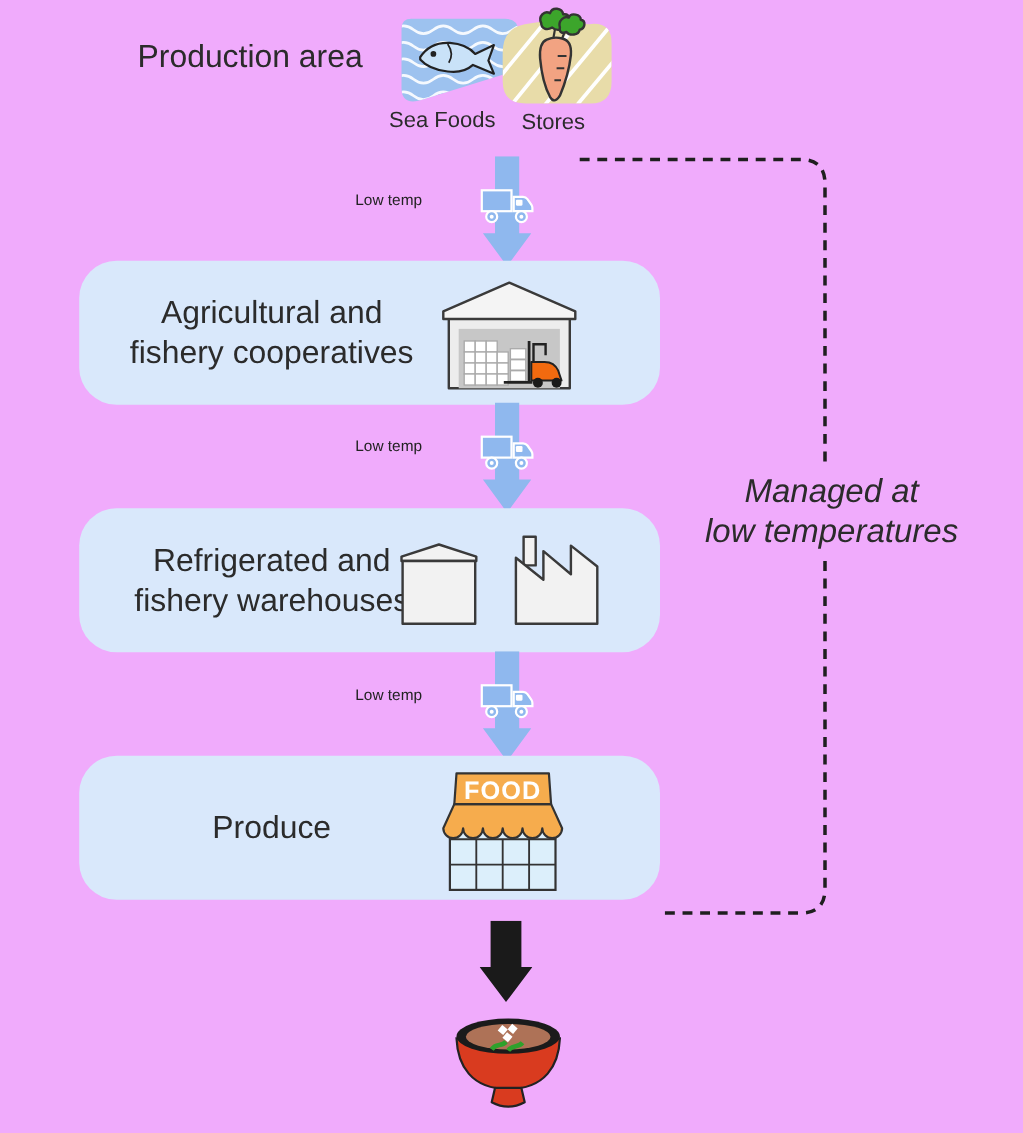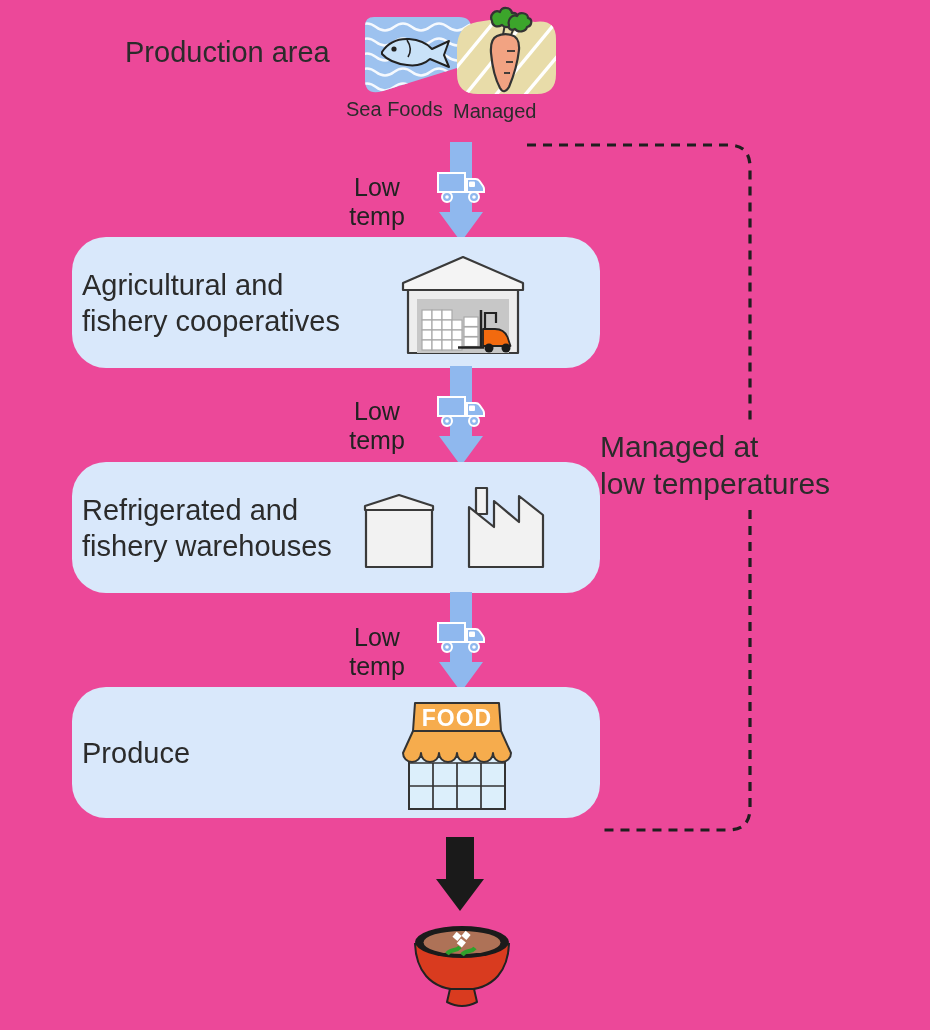--- a/index.html
+++ b/index.html
@@ -1,39 +1,39 @@
 <!DOCTYPE html>
 <html><head>
 <meta charset="utf-8">
 <style>
   html,body { margin:0; padding:0; background:#ffffff; }
   .canvas {
-    position:relative; width:930px; height:1030px; background:#ec4899;
+    position:relative; width:930px; height:1030px; background:#f0abfc;
     font-family:"Liberation Sans", sans-serif; color:#2b2b2b; overflow:hidden;
   }
   .abs { position:absolute; }
   
   .prod-label { left:125px; top:36px; font-size:29px; }
-  .src-caption { font-size:20px; }
+  .src-caption { font-size:20px; text-align:center; }
   
   .transport { position:absolute; left:323px; width:170px; height:105px; }
   .transport .arrow  { position:absolute; left:116px; top:0; }
   .transport .truck  { position:absolute; left:113px; top:26px; }
   .transport .lowtemp{ position:absolute; left:0; top:31px; width:108px;
-                       text-align:center; font-size:25px; color:#222; }
+                       text-align:left; font-size:14px; color:#222; }
   
   .stage { position:absolute; left:72px; width:528px; height:131px;
            background:#D9E8FB; border-radius:34px; }
   .stage-label { position:absolute; left:10px; width:330px; top:50%;
-                 transform:translateY(-50%); text-align:left;
+                 transform:translateY(-50%); text-align:center;
                  font-size:29px; line-height:36px; white-space:pre-line; }
   .stage-icon { position:absolute; }
   
-  .managed-note { left:600px; top:428px; width:312px; 
-                  font-size:30px; line-height:37px; white-space:pre-line; }
+  .managed-note { left:600px; top:428px; width:312px; text-align:center;
+                  font-size:30px; line-height:37px; white-space:pre-line;font-style:italic; }
   .households-label { left:195px; top:950px; width:210px; text-align:right; font-size:30px; }
   .dash { stroke:#1f1f1f; stroke-width:3.2; stroke-dasharray:9 7; fill:none; }
 </style>
 </head>
 <body>
 
 <div class="canvas">
 
   <svg width="0" height="0" style="position:absolute" aria-hidden="true">
     <defs>
@@ -96,21 +96,21 @@
       <path d="M 42 15 C 39 9 45 3 50 6 C 52 0 61 1 62 7 C 68 6 69 13 64 16 C 64 21 56 23 52 19 C 47 22 42 20 42 15 Z" fill="#3CA52B" stroke-width="2.2"></path>
       <path d="M 59 19 C 57 13 63 8 67 10 C 69 5 78 7 78 12 C 83 13 82 20 77 21 C 76 26 68 27 65 23 C 61 25 58 23 59 19 Z" fill="#3CA52B" stroke-width="2.2"></path>
       <path d="M 47 30 Q 40 33 41 47 Q 43 69 50 82 Q 54 89 59 81 Q 67 62 69 44 Q 70 31 61 29 Q 54 27 47 30 Z" fill="#F2A382" stroke-width="2.2"></path>
     </g>
     <g stroke="#333" stroke-width="1.8">
       <path d="M 57 45 h 8"></path>
         <path d="M 56 56 h 7"></path>
         <path d="M 54 67 h 6"></path>
     </g>
   </svg>
-  <div class="abs src-caption" style="left:453px;top:100px;width:100px">Managed</div>
+  <div class="abs src-caption" style="left:453px;top:100px;width:100px">Stores</div>
 
   <div class="transport" style="top:142px">
     <svg class="arrow" width="44" height="100">
         <use href="#sym-bluearrow"></use>
       </svg>
     <svg class="truck" width="50" height="38">
         <use href="#sym-truck"></use>
       </svg>
     <div class="lowtemp">Low temp</div>
   </div>

